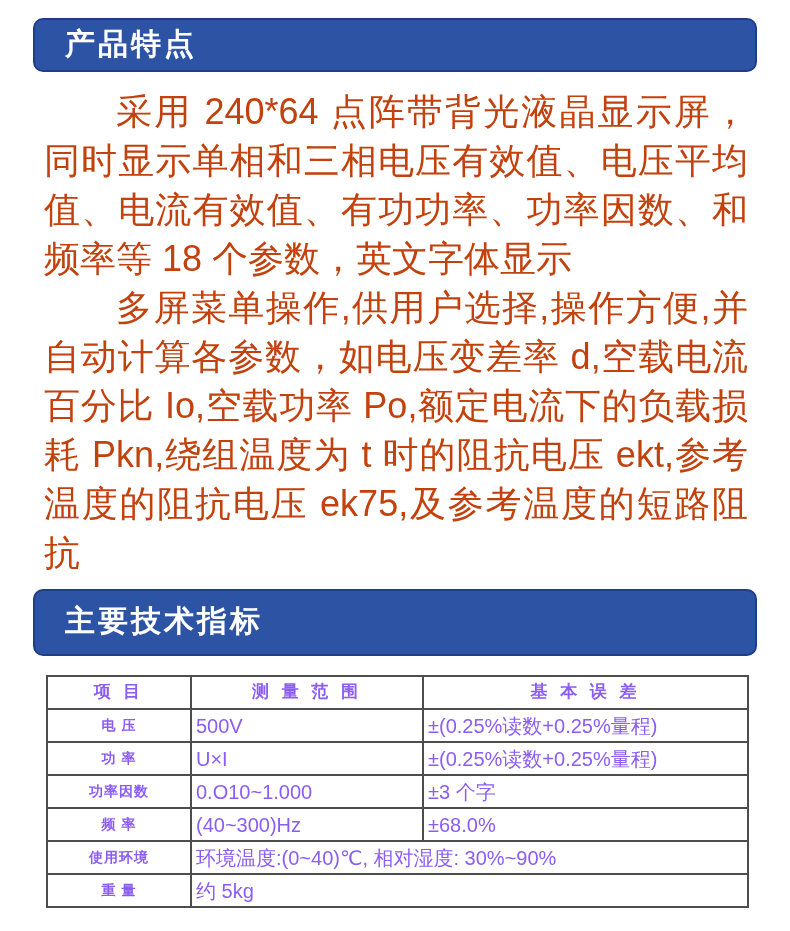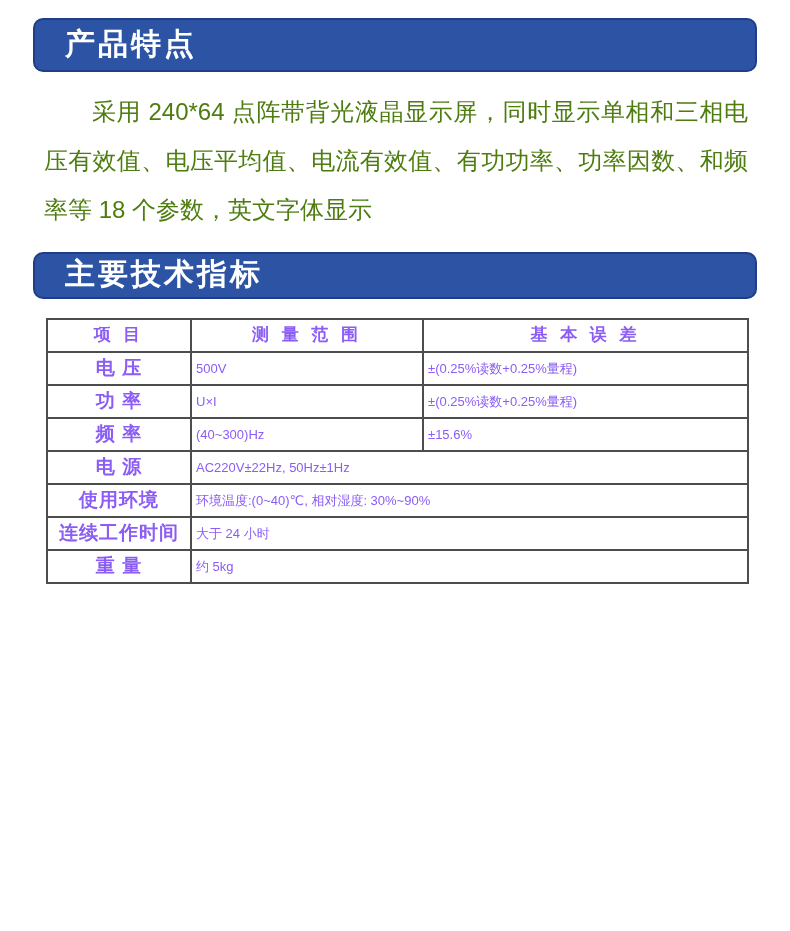--- a/index.html
+++ b/index.html
@@ -22,35 +22,35 @@
     margin: 0 33px;
     height: 54px;
     background: #2d53a4;
     border: 2px solid #1f3e87;
     border-radius: 10px;
     display: flex;
     align-items: center;
     padding-left: 30px;
   }
   .section-header--first { margin-top: 18px; }
-  .section-header--second { margin-top: 18px; height: 47px; text-align: center; }
+  .section-header--second { margin-top: 12px; height: 67px; text-align: center; }
   .section-header .title {
     color: #ffffff;
     font-size: 30px;
     font-weight: bold;
     letter-spacing: 3px;
     line-height: 1;
     padding-bottom: 3px;
   }
   .body-text {
     margin: 15px 42px 0 44px;
-    font-size: 24px;
+    font-size: 36px;
     line-height: 49px;
     text-align: justify;
-    color: #4d7c0f;
+    color: #c2410c;
   }
   .body-text p {
     margin: 0;
     text-indent: 2em;
   }
   .spec-table-wrap {
     margin: 19px 43px 0 46px;
   }
   table.spec-table {
     width: 701px;
@@ -70,40 +70,41 @@
   }
   table.spec-table th {
     font-size: 17px;
     font-weight: bold;
     text-align: center;
     letter-spacing: 4px;
   }
   td.col-item {
     font-weight: bold;
     text-align: center;
-    font-size: 19px;
+    font-size: 14px;
     letter-spacing: 1px;
   }
   td.col-range, td.col-error {
     text-align: left;
     padding-left: 13px;
-    font-size: 13px;
+    font-size: 20px;
   }
 </style>
 </head>
 <body>
 
 <div class="page">
 
   <div class="section-header section-header--first">
     <span class="title">产品特点</span>
   </div>
 
   <div class="body-text">
     <p>采用 240*64 点阵带背光液晶显示屏，同时显示单相和三相电压有效值、电压平均值、电流有效值、有功功率、功率因数、和频率等 18 个参数，英文字体显示</p>
+    <p>多屏菜单操作,供用户选择,操作方便,并自动计算各参数，如电压变差率 d,空载电流百分比 Io,空载功率 Po,额定电流下的负载损耗 Pkn,绕组温度为 t 时的阻抗电压 ekt,参考温度的阻抗电压 ek75,及参考温度的短路阻抗</p>
   </div>
 
   <div class="section-header section-header--second">
     <span class="title">主要技术指标</span>
   </div>
 
   <div class="spec-table-wrap">
     <table class="spec-table">
       <colgroup>
         <col style="width:144px">
@@ -122,35 +123,32 @@
             <td class="col-item">电 压</td>
             <td class="col-range">500V</td>
             <td class="col-error">±(0.25%读数+0.25%量程)</td>
           </tr>
           <tr>
             <td class="col-item">功 率</td>
             <td class="col-range">U×I</td>
             <td class="col-error">±(0.25%读数+0.25%量程)</td>
           </tr>
           <tr>
+            <td class="col-item">功率因数</td>
+            <td class="col-range">0.O10~1.000</td>
+            <td class="col-error">±3 个字</td>
+          </tr>
+          <tr>
             <td class="col-item">频 率</td>
             <td class="col-range">(40~300)Hz</td>
-            <td class="col-error">±15.6%</td>
-          </tr>
-          <tr>
-            <td class="col-item">电 源</td>
-            <td class="col-range" colspan="2">AC220V±22Hz, 50Hz±1Hz</td>
+            <td class="col-error">±68.0%</td>
           </tr>
           <tr>
             <td class="col-item">使用环境</td>
             <td class="col-range" colspan="2">环境温度:(0~40)℃, 相对湿度: 30%~90%</td>
-          </tr>
-          <tr>
-            <td class="col-item">连续工作时间</td>
-            <td class="col-range" colspan="2">大于 24 小时</td>
           </tr>
           <tr>
             <td class="col-item">重 量</td>
             <td class="col-range" colspan="2">约 5kg</td>
           </tr>
         </tbody>
     </table>
   </div>
 
 </div>

